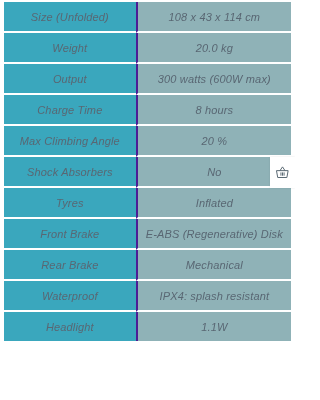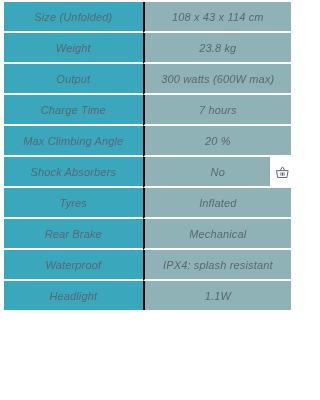--- a/index.html
+++ b/index.html
@@ -47,21 +47,21 @@
   }
 
   td.spec-label {
     width: 141px;
     background: #3aa7bd;
   }
 
   td.spec-value {
     width: 146px;
     background: #8fb2b7;
-    border-left: 2px solid #000000;
+    border-left: 2px solid #4c1d95;
   }
 
   #basket-button {
     position: absolute;
     left: 270px;
     top: 157px;
     width: 25px;
     height: 31px;
     background: #ffffff;
     display: flex;
@@ -78,41 +78,45 @@
 <body>
 
 <table id="spec-table">
   <tbody>
       <tr>
         <td class="spec-label">Size (Unfolded)</td>
         <td class="spec-value">108 x 43 x 114 cm</td>
       </tr>
       <tr>
         <td class="spec-label">Weight</td>
-        <td class="spec-value">23.8 kg</td>
+        <td class="spec-value">20.0 kg</td>
       </tr>
       <tr>
         <td class="spec-label">Output</td>
         <td class="spec-value">300 watts (600W max)</td>
       </tr>
       <tr>
         <td class="spec-label">Charge Time</td>
-        <td class="spec-value">7 hours</td>
+        <td class="spec-value">8 hours</td>
       </tr>
       <tr>
         <td class="spec-label">Max Climbing Angle</td>
         <td class="spec-value">20 %</td>
       </tr>
       <tr>
         <td class="spec-label">Shock Absorbers</td>
         <td class="spec-value">No</td>
       </tr>
       <tr>
         <td class="spec-label">Tyres</td>
         <td class="spec-value">Inflated</td>
+      </tr>
+      <tr>
+        <td class="spec-label">Front Brake</td>
+        <td class="spec-value">E-ABS (Regenerative) Disk</td>
       </tr>
       <tr>
         <td class="spec-label">Rear Brake</td>
         <td class="spec-value">Mechanical</td>
       </tr>
       <tr>
         <td class="spec-label">Waterproof</td>
         <td class="spec-value">IPX4: splash resistant</td>
       </tr>
       <tr>

